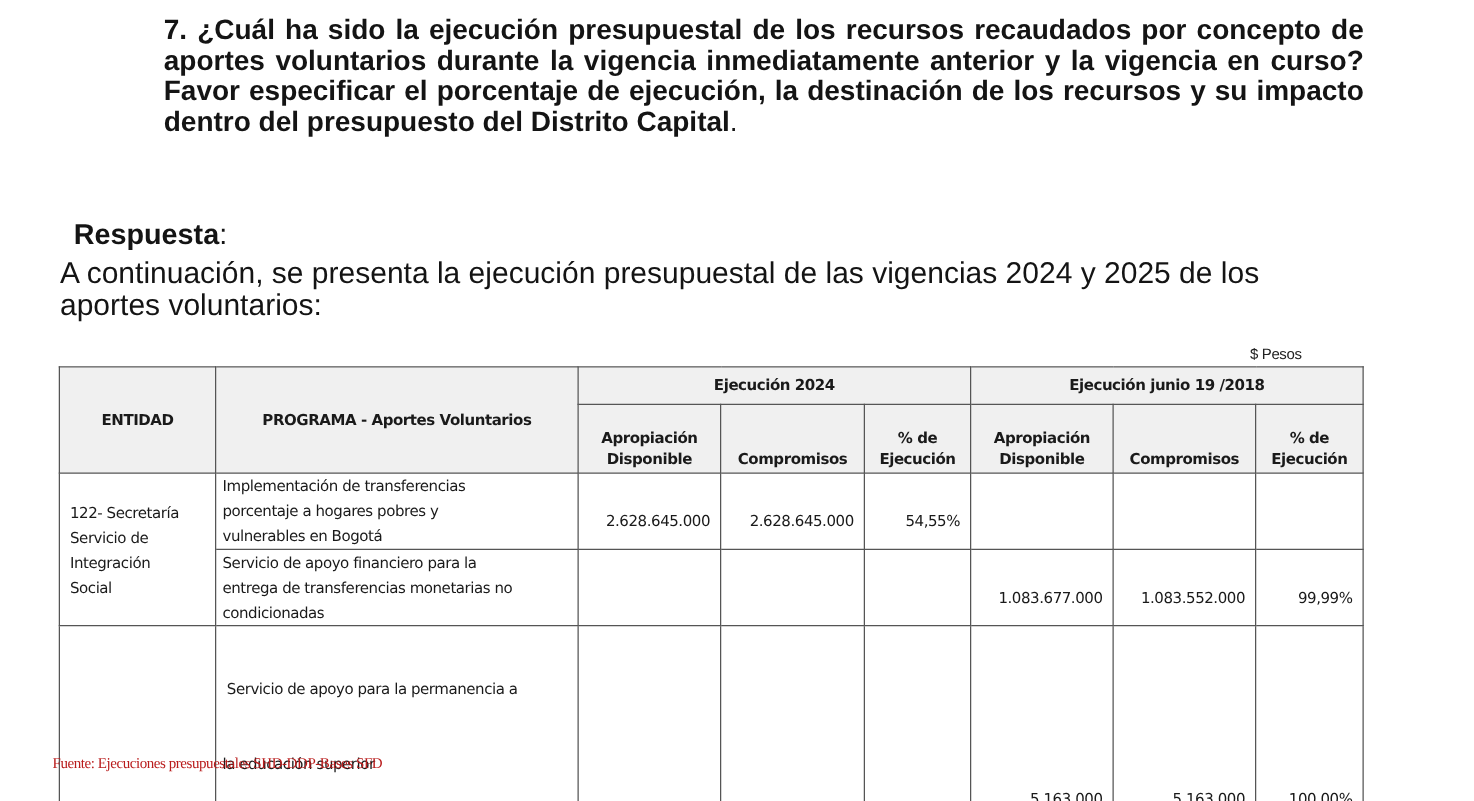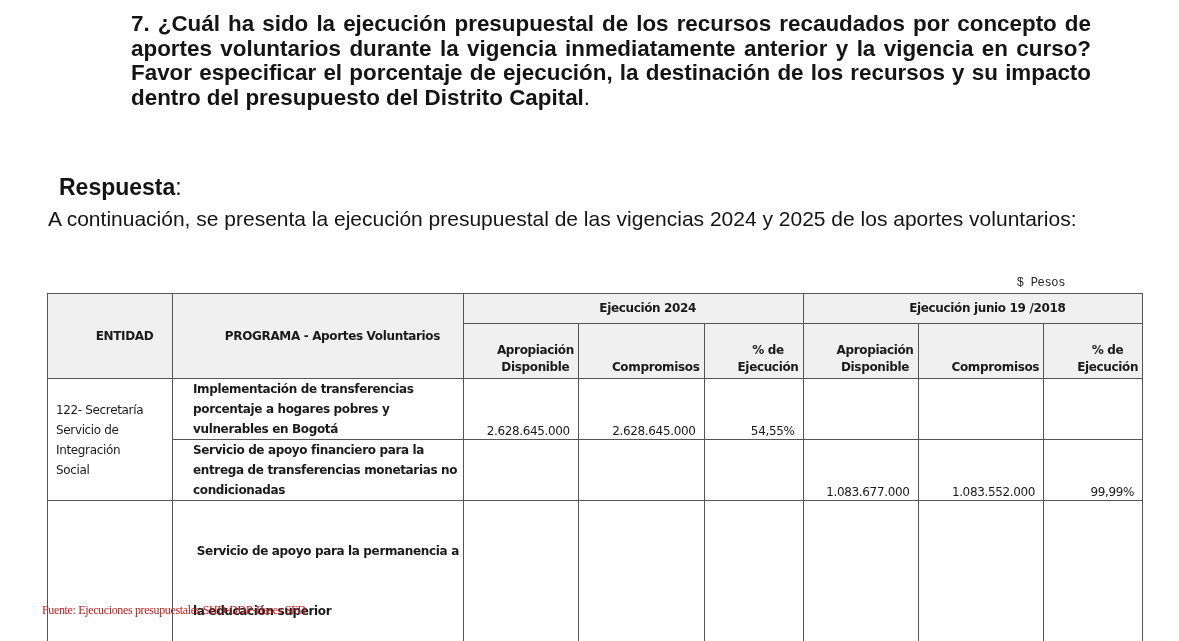--- a/index.html
+++ b/index.html
@@ -15,47 +15,46 @@
   .question .tail { font-weight: normal; }
 
   .resp-label {
     position: absolute; left: 59px; top: 174px;
     font-size: 23px; line-height: 26px; color: #141414;
   }
   .resp-label b { font-weight: bold; }
 
   .intro {
     position: absolute; left: 48px; top: 206px; width: 1045px;
-    font-size: 21px; line-height: 26px; color: #141414;
+    font-size: 24px; line-height: 26px; color: #141414;
   }
 
   .units {
-    position: absolute; left: 1000px; top: 276px; width: 82px; text-align: center;
-    font-family: Liberation Mono, monospace; font-size: 12px; color: #222;
+    position: absolute; left: 1000px; top: 276px; width: 82px; text-align: left;
+    font-family: Liberation Sans, sans-serif; font-size: 12px; color: #222;
     letter-spacing: -0.3px;
   }
 
   table.budget {
     position: absolute; left: 47px; top: 293px;
     border-collapse: collapse; table-layout: fixed;
     font-family: "DejaVu Sans", sans-serif; font-size: 12px; color: #1a1a1a;
     letter-spacing: -0.35px;
   }
   table.budget td, table.budget th {
     border: 1.5px solid #555;
     padding: 0 4px;
     overflow: hidden;
   }
   table.budget th {
     background: #f0f0f0; font-weight: bold; text-align: center;
     line-height: 17px;
-    padding-left: 33px;
   }
-  table.budget td.num { text-align: right; vertical-align: bottom; padding-bottom: 1px; padding-right: 8px; }
-  table.budget td.txt { vertical-align: bottom; line-height: 20px; padding-left: 20px; padding-bottom: 0; font-weight: bold; }
+  table.budget td.num { text-align: right; vertical-align: bottom; padding-bottom: 15px; padding-right: 8px; }
+  table.budget td.txt { vertical-align: bottom; line-height: 20px; padding-left: 5px; padding-bottom: 0; }
   table.budget td.ent { vertical-align: middle; line-height: 20px; padding-left: 8px; }
   table.budget td.ent-bottom { vertical-align: bottom; line-height: 20px; padding-left: 8px; }
 
   .source {
     position: absolute; left: 42px; top: 603px;
     font-family: Liberation Serif, serif; font-size: 12px; color: #b91c1c;
     letter-spacing: -0.35px;
   }
 </style>
 </head>

